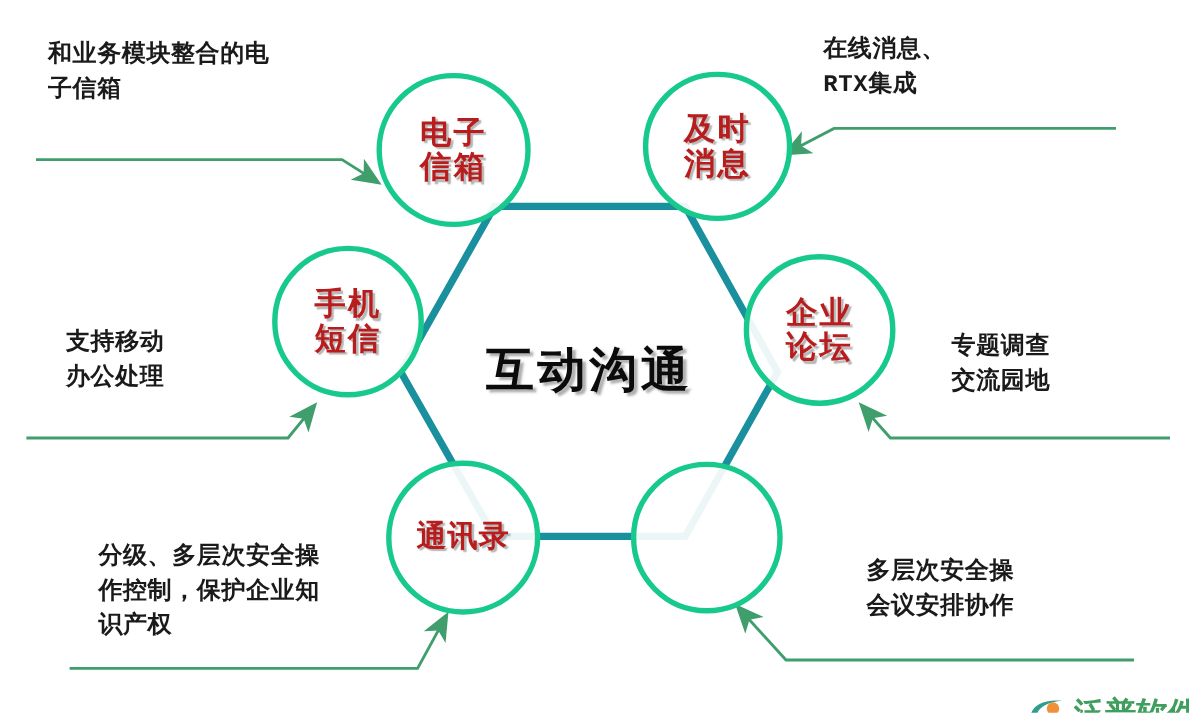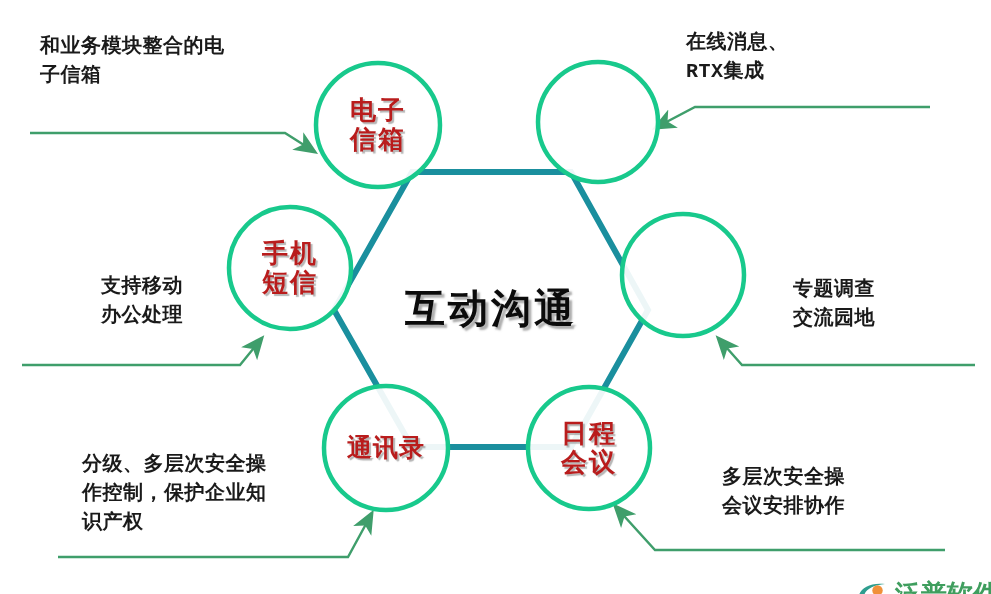--- a/index.html
+++ b/index.html
@@ -64,33 +64,35 @@
     <circle cx="378" cy="125" r="62" fill="#ffffff" fill-opacity="0.92" stroke="#18c98c" stroke-width="4.5"></circle>
     <circle cx="598" cy="122" r="60" fill="#ffffff" fill-opacity="0.92" stroke="#18c98c" stroke-width="4.5"></circle>
     <circle cx="683" cy="275" r="61" fill="#ffffff" fill-opacity="0.92" stroke="#18c98c" stroke-width="4.5"></circle>
     <circle cx="589" cy="448" r="61" fill="#ffffff" fill-opacity="0.92" stroke="#18c98c" stroke-width="4.5"></circle>
     <circle cx="386" cy="448" r="62" fill="#ffffff" fill-opacity="0.92" stroke="#18c98c" stroke-width="4.5"></circle>
     <circle cx="290" cy="268" r="61" fill="#ffffff" fill-opacity="0.92" stroke="#18c98c" stroke-width="4.5"></circle>
   </svg>
 
   <div class="node-label" style="left:378px;top:125px;">电子
 信箱</div>
-  <div class="node-label" style="left:589px;top:448px;">日程
-会议</div>
+  <div class="node-label" style="left:598px;top:122px;">及时
+消息</div>
+  <div class="node-label" style="left:683px;top:275px;">企业
+论坛</div>
   <div class="node-label one-line" style="left:386px;top:448px;font-size:25px;">通讯录</div>
   <div class="node-label" style="left:290px;top:268px;">手机
 短信</div>
 
   <div class="center-label" style="left:491px;top:308px;">互动沟通</div>
 
   <div class="cap" style="left:40px;top:32px;">和业务模块整合的电
 子信箱</div>
   <div class="cap" style="left:686px;top:28px;">在线消息、
 RTX集成</div>
-  <div class="cap" style="left:55px;top:272px;margin-left:46px;">支持移动
+  <div class="cap" style="left:55px;top:272px;">支持移动
 办公处理</div>
   <div class="cap" style="left:793px;top:275px;">专题调查
 交流园地</div>
   <div class="cap" style="left:82px;top:450px;">分级、多层次安全操
 作控制，保护企业知
 识产权</div>
   <div class="cap" style="left:722px;top:463px;">多层次安全操
 会议安排协作</div>
 
   <div id="logo">

